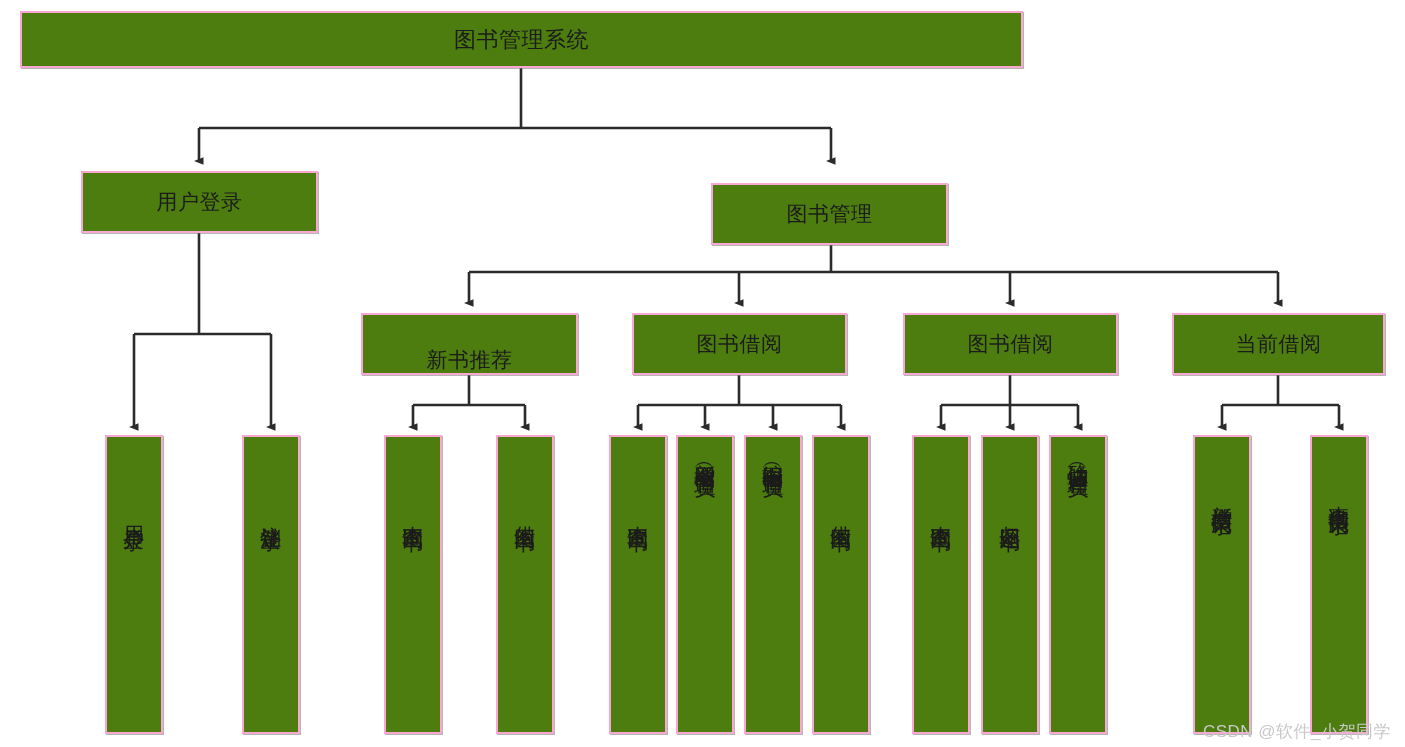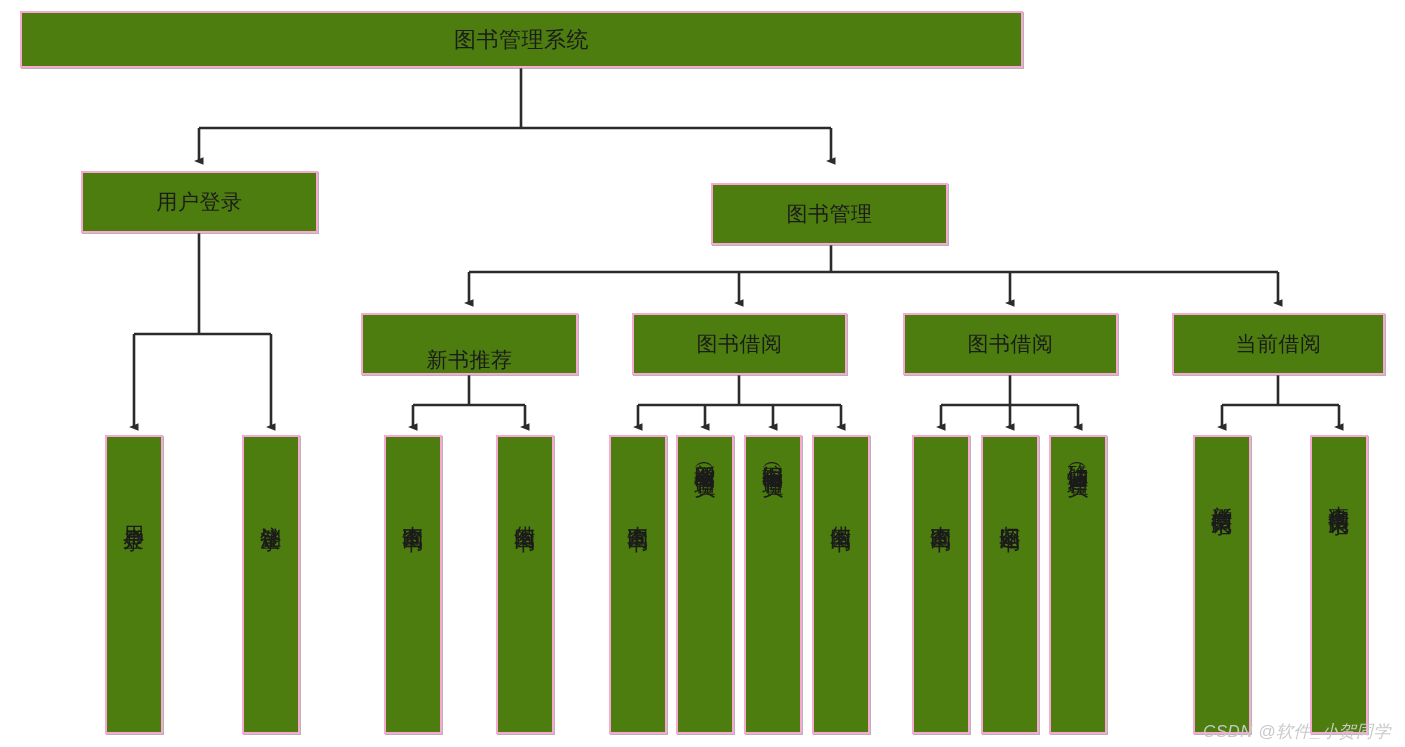--- a/index.html
+++ b/index.html
@@ -69,21 +69,20 @@
   }
   .watermark {
     position: absolute;
     right: 14px;
     bottom: 4px;
     font-size: 17px;
     color: #c9c9c9;
     letter-spacing: 0.5px;
     white-space: nowrap;
     font-family: "Liberation Sans", "DejaVu Sans", sans-serif;
-    font-style: italic;
   }
 </style>
 </head>
 <body>
 
 <div id="canvas">
 
   <svg class="edges" viewBox="0 0 1405 747">
     <defs>
       <marker id="arrow" markerWidth="10" markerHeight="10" refX="4.2" refY="5" orient="auto" markerUnits="userSpaceOnUse">

